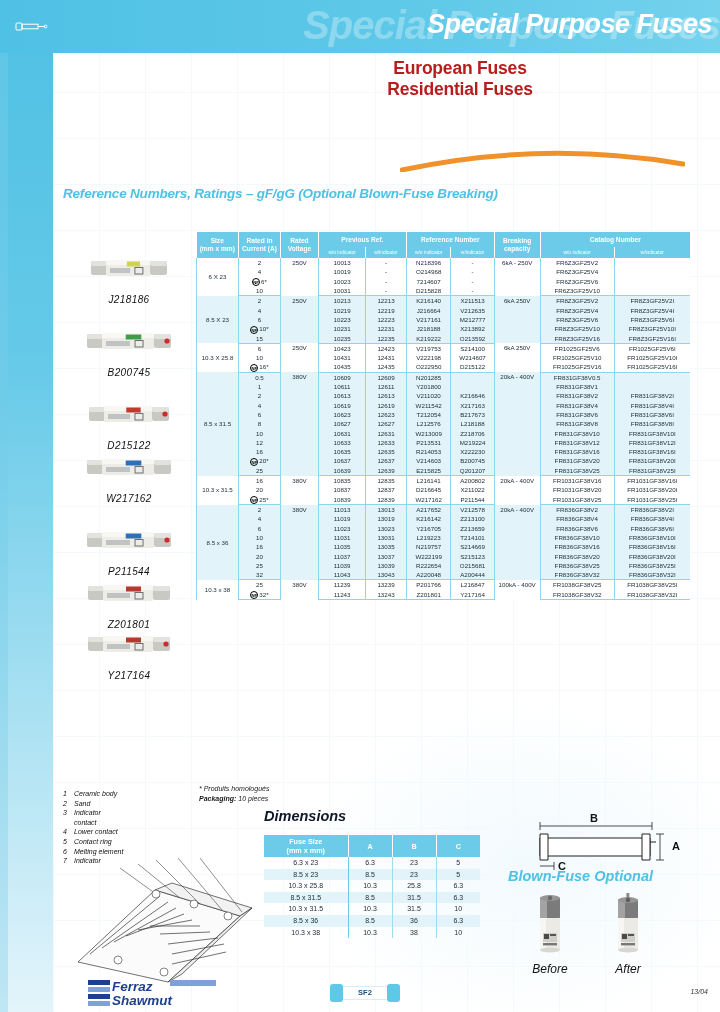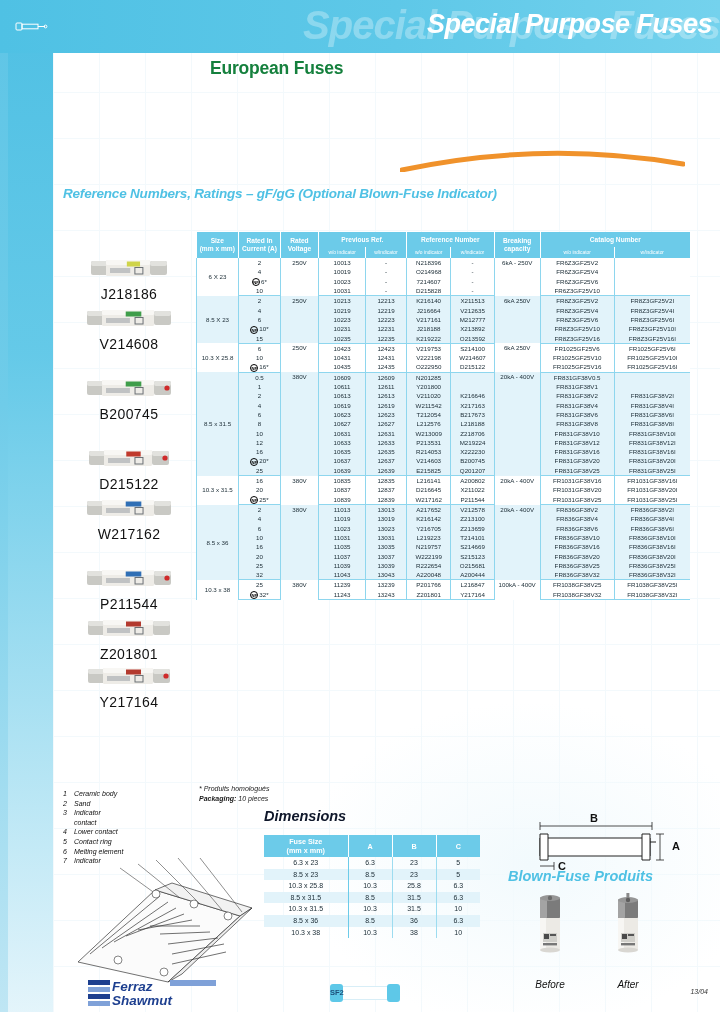--- a/index.html
+++ b/index.html
@@ -49,38 +49,38 @@
   }
   .header-title {
     position:absolute; right:8px; top:9px;
     font-size:27px; font-weight:bold; font-style:italic; color:#ffffff;
     letter-spacing:-.5px; white-space:nowrap;
   }
   .header-fuse-icon { position:absolute; left:14px; top:20px; width:34px; height:13px; }
 
   .subtitle {
     position:absolute; right:10px; top:58px; width:500px;
-    text-align:left; color:#15803d;
+    text-align:center; color:#b91c1c;
     font-size:17.5px; font-weight:bold; line-height:21px; letter-spacing:-.2px;
   }
   .orange-arc { position:absolute; left:400px; top:146px; width:285px; height:26px; }
 
   .section-title {
     position:absolute; left:63px; top:186px; width:650px;
     color:#4fc1e4; font-size:13.5px; font-weight:bold; font-style:italic;
     letter-spacing:-.2px; white-space:nowrap;
   }
 
   
   .photo-strip { position:absolute; left:63px; top:252px; width:132px; }
   .photo-item { position:relative; text-align:center; }
   .fuse-photo { margin:0 auto; position:relative; }
   .photo-caption {
-    font-size:14px; color:#111; letter-spacing:.4px;
-    margin-top:2px; margin-bottom:2px;
+    font-size:10px; font-style:italic; color:#111; letter-spacing:.4px;
+    margin-top:10px; margin-bottom:2px;
   }
 
   
   .rt { position:absolute; left:196px; top:232px; width:494px;
         border-collapse:collapse; font-size:6.1px; color:#20313a; }
   .rt th, .rt td { padding:0; margin:0; }
   .rt thead th {
     background:#6ccbe9; color:#ffffff; font-weight:bold;
     text-align:center; vertical-align:middle; line-height:8px;
     border-right:1px solid #ffffff; padding:1px 0;
@@ -152,41 +152,41 @@
   .dim-diagram { position:absolute; left:510px; top:812px; width:190px; height:60px; }
 
   
   .bfi-title {
     position:absolute; left:508px; top:868px;
     color:#4fc1e4; font-size:14.5px; font-weight:bold; font-style:italic;
     white-space:nowrap;
   }
   .bfi-group { position:absolute; left:515px; top:893px; width:185px; height:85px; }
   .bfi-item { position:absolute; text-align:center; width:70px; }
-  .bfi-cap { font-size:10px; font-style:italic; color:#111; margin-top:20px; }
+  .bfi-cap { font-size:12px; font-style:italic; color:#111; margin-top:3px; }
   .bfi-date {
     position:absolute; right:12px; top:988px; font-size:7px;
     font-style:italic; color:#333;
   }
 
   
   .footer-logo { position:absolute; left:88px; top:978px; width:130px; height:30px; }
   .page-marker { position:absolute; left:330px; top:982px; width:70px; height:22px; }
   .page-marker .bar {
     position:absolute; left:11px; top:4px; width:48px; height:14px;
     background:#ffffff; border:1px solid #d8eef7;
   }
   .page-marker .cap {
     position:absolute; top:2px; width:13px; height:18px;
     background:#5ec8e8; border-radius:3px;
   }
   .page-marker .cap.l { left:0; }
   .page-marker .cap.r { right:0; }
   .page-marker .num {
-    position:absolute; left:0; right:0; top:6px; 
+    position:absolute; left:0; right:0; top:6px; text-align:center;
     font-size:7.5px; font-weight:bold; color:#1d4f7a;
   }
 </style>
 </head>
 <body>
 
 <div class="page-bg"></div>
 <div class="watermark-grid"></div>
 <div class="bg-swoosh"></div>
 <div class="left-band"></div>
@@ -197,51 +197,41 @@
 <div class="header-title">Special Purpose Fuses</div>
 <svg class="header-fuse-icon" viewBox="0 0 34 13">
   <rect x="2" y="3" width="6" height="7" rx="1" fill="none" stroke="#ffffff" stroke-width="1"></rect>
   <rect x="8" y="4.2" width="16" height="4.6" fill="none" stroke="#ffffff" stroke-width="1"></rect>
   <path d="M24 6.5 h7" stroke="#ffffff" stroke-width="1" fill="none"></path>
   <circle cx="31.5" cy="6.5" r="1.4" fill="none" stroke="#ffffff" stroke-width="1"></circle>
 </svg>
 
 <div class="subtitle">
   <div>European Fuses</div>
+  <div>Residential Fuses</div>
 </div>
 
 <svg class="orange-arc" viewBox="0 0 285 26">
   <path d="M2 24 Q 142 -6 283 18" stroke="#f0922b" stroke-width="5" fill="none" stroke-linecap="round"></path>
 </svg>
 
-<div class="section-title">Reference Numbers, Ratings – gF/gG (Optional Blown-Fuse Indicator)</div>
+<div class="section-title">Reference Numbers, Ratings – gF/gG (Optional Blown-Fuse Breaking)</div>
 
 <div class="photo-strip">
     <div class="photo-item" style="margin-top: 4px;"><svg class="fuse-photo" width="80" height="24" viewBox="0 0 80 24">
         <rect x="2" y="5" width="17" height="14" rx="2" fill="#c9c9c4"></rect>
         <rect x="2" y="5" width="17" height="5" rx="2" fill="#e2e2de"></rect>
         <rect x="17" y="4" width="44" height="16" rx="1.5" fill="#eeece7"></rect>
         <rect x="17" y="4" width="44" height="5" rx="1.5" fill="#f8f7f4"></rect>
         <rect x="37.84" y="5.5" width="13.2" height="5" fill="#cfd44a"></rect>
         <rect x="21" y="12" width="20.240000000000002" height="5" fill="#9aa0a6" opacity=".55"></rect>
         <rect x="45.88" y="11.5" width="8" height="6.5" fill="none" stroke="#6b7075" stroke-width="1"></rect>
         <rect x="61" y="5" width="17" height="14" rx="2" fill="#c9c9c4"></rect>
         <rect x="61" y="5" width="17" height="5" rx="2" fill="#e2e2de"></rect>
       </svg><div class="photo-caption">J218186</div></div>
-    <div class="photo-item" style="margin-top: 4px;"><svg class="fuse-photo" width="88" height="24" viewBox="0 0 88 24">
-        <rect x="2" y="5" width="17" height="14" rx="2" fill="#c9c9c4"></rect>
-        <rect x="2" y="5" width="17" height="5" rx="2" fill="#e2e2de"></rect>
-        <rect x="17" y="4" width="52" height="16" rx="1.5" fill="#eeece7"></rect>
-        <rect x="17" y="4" width="52" height="5" rx="1.5" fill="#f8f7f4"></rect>
-        <rect x="40.72" y="5.5" width="15.6" height="5" fill="#3f9d4a"></rect>
-        <rect x="21" y="12" width="23.92" height="5" fill="#9aa0a6" opacity=".55"></rect>
-        <rect x="50.04" y="11.5" width="8" height="6.5" fill="none" stroke="#6b7075" stroke-width="1"></rect>
-        <rect x="69" y="5" width="17" height="14" rx="2" fill="#c9c9c4"></rect>
-        <rect x="69" y="5" width="17" height="5" rx="2" fill="#e2e2de"></rect>
-      </svg><div class="photo-caption">V214608</div></div>
     <div class="photo-item" style="margin-top: 24px;"><svg class="fuse-photo" width="88" height="24" viewBox="0 0 88 24">
         <rect x="2" y="5" width="17" height="14" rx="2" fill="#c9c9c4"></rect>
         <rect x="2" y="5" width="17" height="5" rx="2" fill="#e2e2de"></rect>
         <rect x="17" y="4" width="52" height="16" rx="1.5" fill="#eeece7"></rect>
         <rect x="17" y="4" width="52" height="5" rx="1.5" fill="#f8f7f4"></rect>
         <rect x="40.72" y="5.5" width="15.6" height="5" fill="#3f9d4a"></rect>
         <rect x="21" y="12" width="23.92" height="5" fill="#9aa0a6" opacity=".55"></rect>
         <rect x="50.04" y="11.5" width="8" height="6.5" fill="none" stroke="#6b7075" stroke-width="1"></rect>
         <rect x="69" y="5" width="17" height="14" rx="2" fill="#c9c9c4"></rect>
         <rect x="69" y="5" width="17" height="5" rx="2" fill="#e2e2de"></rect>
@@ -828,21 +818,21 @@
   <path d="M30 14 h112" stroke="#222" stroke-width="0.8" fill="none"></path>
   <path d="M30 10 v8 M142 10 v8" stroke="#222" stroke-width="0.8"></path>
   <path d="M150 22 v26" stroke="#222" stroke-width="0.8"></path>
   <path d="M146 22 h8 M146 48 h8" stroke="#222" stroke-width="0.8"></path>
   <path d="M30 54 h14 M44 50 v8" stroke="#222" stroke-width="0.8"></path>
   <text x="84" y="10" font-family="Liberation Sans, sans-serif" font-size="11" font-weight="bold" fill="#111" text-anchor="middle">B</text>
   <text x="166" y="38" font-family="Liberation Sans, sans-serif" font-size="11" font-weight="bold" fill="#111" text-anchor="middle">A</text>
   <text x="52" y="58" font-family="Liberation Sans, sans-serif" font-size="11" font-weight="bold" fill="#111" text-anchor="middle">C</text>
 </svg>
 
-<div class="bfi-title">Blown-Fuse Produits</div>
+<div class="bfi-title">Blown-Fuse Optional</div>
 <div class="bfi-group">
   <div class="bfi-item" style="left:0; top:0;">
     <svg width="34" height="62" viewBox="0 0 34 62">
       <rect x="7" y="4" width="20" height="22" rx="2" fill="#7b7b7b"></rect>
       <rect x="7" y="4" width="7" height="22" rx="2" fill="#a3a3a3"></rect>
       <ellipse cx="17" cy="5" rx="10" ry="3" fill="#969696"></ellipse>
       <circle cx="17" cy="5" r="2.2" fill="#6a6a6a"></circle>
       <rect x="7" y="25" width="20" height="32" fill="#eceae5"></rect>
       <rect x="7" y="25" width="6" height="32" fill="#f7f6f3"></rect>
       <rect x="10" y="40" width="14" height="9" fill="#cfcec9"></rect>

